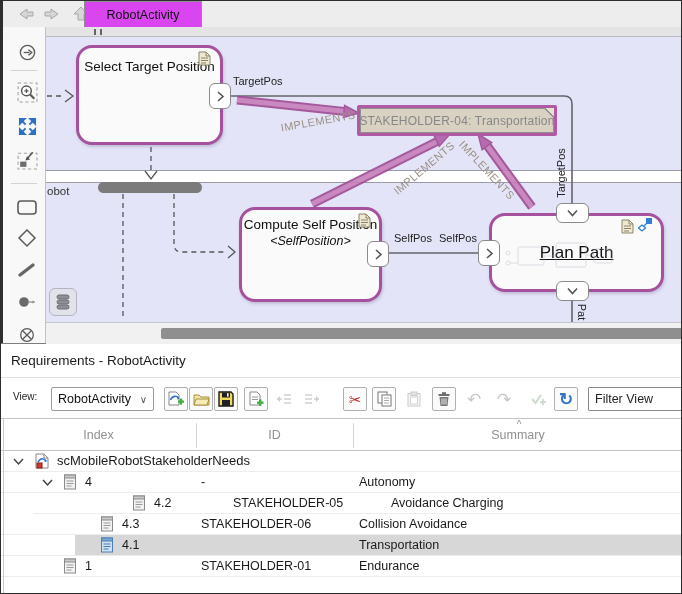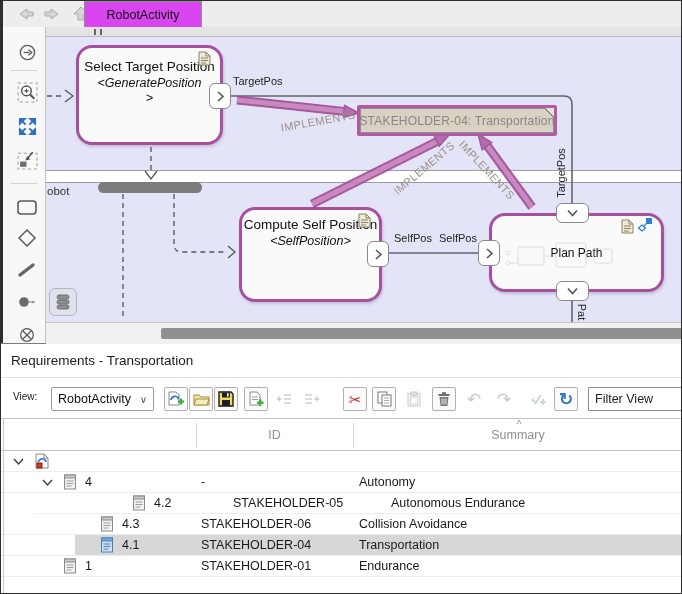--- a/index.html
+++ b/index.html
@@ -219,21 +219,20 @@
     <g stroke="#64646c" stroke-width="1.6" fill="none">
       <path d="M230 95 H563 Q571 95 571 103 V202"></path>
       <line x1="388" y1="252" x2="478" y2="252"></line>
       <line x1="571" y1="300" x2="571" y2="321"></line>
     </g>
     <rect x="97" y="181" width="104" height="11" rx="5.5" fill="#7b7b7b"></rect>
   </svg>
 
   <div class="sblock" style="left:75px;top:44px;width:147px;height:100px;padding-top:11px;">
     <div class="bt">Select Target Position</div>
-    <div class="bs" style="max-width:108px;">&lt;GeneratePosition&gt;</div>
   </div>
   <div class="badge" style="left:197px;top:50px;">
     <svg width="13" height="15" viewBox="0 0 13 15">
         <path d="M1 1 H8 L12 5 V14 H1 Z" fill="#efe9d4" stroke="#8a8466"></path>
         <path d="M8 1 V5 H12" fill="none" stroke="#8a8466"></path>
         <line x1="3" y1="7" x2="10" y2="7" stroke="#8a8466"></line>
         <line x1="3" y1="9.5" x2="10" y2="9.5" stroke="#8a8466"></line>
         <line x1="3" y1="12" x2="8" y2="12" stroke="#8a8466"></line>
       </svg>
   </div>
@@ -256,21 +255,21 @@
         <line x1="3" y1="12" x2="8" y2="12" stroke="#8a8466"></line>
       </svg>
   </div>
   <div class="port" style="left:366px;top:240px;width:22px;height:26px;">
     <svg width="10" height="13" viewBox="0 0 10 13">
         <polyline points="3,2 8,6.5 3,11" fill="none" stroke="#555" stroke-width="1.6"></polyline>
       </svg>
   </div>
 
   <div class="sblock" style="left:488px;top:212px;width:175px;height:79px;display:flex;align-items:center;justify-content:center;">
-    <div class="bt" style="font-size:12px;">Plan Path</div>
+    <div class="bt" style="font-size:17px;text-decoration:underline;">Plan Path</div>
   </div>
   <svg class="abs" style="left:503px;top:240px;z-index:2;opacity:.4;" width="110" height="36" viewBox="0 0 110 36">
     <g fill="none" stroke="#b0b0c4" stroke-width="1">
       <circle cx="4" cy="12" r="2"></circle>
         <circle cx="4" cy="22" r="2"></circle>
       <rect x="14" y="6" width="26" height="18" rx="2"></rect>
       <rect x="52" y="2" width="30" height="24" rx="2"></rect>
       <rect x="90" y="8" width="18" height="14" rx="2"></rect>
       <line x1="6" y1="22" x2="14" y2="22"></line>
         <line x1="40" y1="15" x2="52" y2="15"></line>
@@ -347,21 +346,21 @@
           <rect x="3" y="12" width="12" height="4" rx="2"></rect>
       </g>
     </svg>
   </div>
   <div class="hscroll">
     <div class="hthumb"></div>
   </div>
 
   <div class="panelsep"></div>
   <div class="ptitlebar">
-    <div class="ptitle">Requirements - Transportation</div>
+    <div class="ptitle">Requirements - RobotActivity</div>
   </div>
 
   <div class="ptoolbar">
     <div class="viewlbl">View:</div>
     <div class="viewdd">
       <span>RobotActivity</span>
       <span class="caret">∨</span>
     </div>
 
     <div class="tbtn en" style="left:163px;">
@@ -464,20 +463,21 @@
           <rect x="12" y="7" width="2" height="6" fill="#8faa8f"></rect>
       </svg>
     </div>
     <div class="tbtn en glyphbtn" style="left:553px;color:#3576c4;font-weight:bold;font-size:17px;">
       <span>↻</span>
     </div>
     <input class="filter" value="Filter View" style="">
   </div>
 
   <div class="thead">
+    <div class="hcell" style="left:0;width:195px;">Index</div>
     <div class="hcell" style="left:352px;width:330px;">Summary</div>
     <div class="hcell" style="left:195px;width:157px;">ID</div>
     <div class="sortind">^</div>
     <div class="hdiv" style="left:195px;"></div>
     <div class="hdiv" style="left:352px;"></div>
   </div>
 
   <div class="tbody">
     
     
@@ -491,20 +491,21 @@
       </span>
     <span class="ricon">
       <svg width="16" height="17" viewBox="0 0 16 17">
         <path d="M2 1 H10 L14 5 V15 H2 Z" fill="#fff" stroke="#888"></path>
         <path d="M10 1 V5 H14" fill="none" stroke="#888"></path>
         <path d="M4 9 C6.5 4.5 10 5 12 8" fill="none" stroke="#2f74c9" stroke-width="1.6"></path>
         <path d="M10.5 9 L13 8.4 L11.6 6.2 Z" fill="#2f74c9"></path>
         <rect x="3" y="10" width="5" height="5" fill="#d03a2a" stroke="#8c1f14"></rect>
       </svg>
       </span>
+    <span class="cell cix">scMobileRobotStakeholderNeeds</span>
     <span class="cell cid"></span>
     <span class="cell csum"></span>
   </div>
 
   <div class="trow r1">
     <span class="twisty">
       <svg width="11" height="9" viewBox="0 0 11 9">
           <polyline points="1,2 5.5,7 10,2" fill="none" stroke="#444" stroke-width="1.5"></polyline>
         </svg>
       </span>
@@ -531,21 +532,21 @@
           <rect x="1.5" y="1" width="11" height="3" fill="#c9c9c9" stroke="#8a8a8a"></rect>
           <g stroke="#9a9a9a">
             <line x1="3.5" y1="7" x2="10.5" y2="7"></line>
             <line x1="3.5" y1="9.5" x2="10.5" y2="9.5"></line>
             <line x1="3.5" y1="12" x2="8.5" y2="12"></line>
           </g>
         </svg>
       </span>
     <span class="cell cix">4.2</span>
     <span class="cell cid">STAKEHOLDER-05</span>
-    <span class="cell csum">Autonomous Endurance</span>
+    <span class="cell csum">Avoidance Charging</span>
   </div>
 
   <div class="trow r3">
     <span class="ricon">
       <svg width="14" height="16" viewBox="0 0 14 16">
           <rect x="1.5" y="1" width="11" height="14" fill="#f2f2f2" stroke="#8a8a8a"></rect>
           <rect x="1.5" y="1" width="11" height="3" fill="#c9c9c9" stroke="#8a8a8a"></rect>
           <g stroke="#9a9a9a">
             <line x1="3.5" y1="7" x2="10.5" y2="7"></line>
             <line x1="3.5" y1="9.5" x2="10.5" y2="9.5"></line>
@@ -564,21 +565,20 @@
           <rect x="1.5" y="1" width="11" height="14" fill="#cfe0f2" stroke="#4a7fb5"></rect>
           <rect x="1.5" y="1" width="11" height="3" fill="#7aa8d4" stroke="#4a7fb5"></rect>
           <g stroke="#4a7fb5">
             <line x1="3.5" y1="7" x2="10.5" y2="7"></line>
             <line x1="3.5" y1="9.5" x2="10.5" y2="9.5"></line>
             <line x1="3.5" y1="12" x2="8.5" y2="12"></line>
           </g>
         </svg>
       </span>
     <span class="cell cix">4.1</span>
-    <span class="cell cid">STAKEHOLDER-04</span>
     <span class="cell csum">Transportation</span>
   </div>
 
   <div class="trow r5">
     <span class="ricon">
       <svg width="14" height="16" viewBox="0 0 14 16">
           <rect x="1.5" y="1" width="11" height="14" fill="#f2f2f2" stroke="#8a8a8a"></rect>
           <rect x="1.5" y="1" width="11" height="3" fill="#c9c9c9" stroke="#8a8a8a"></rect>
           <g stroke="#9a9a9a">
             <line x1="3.5" y1="7" x2="10.5" y2="7"></line>

